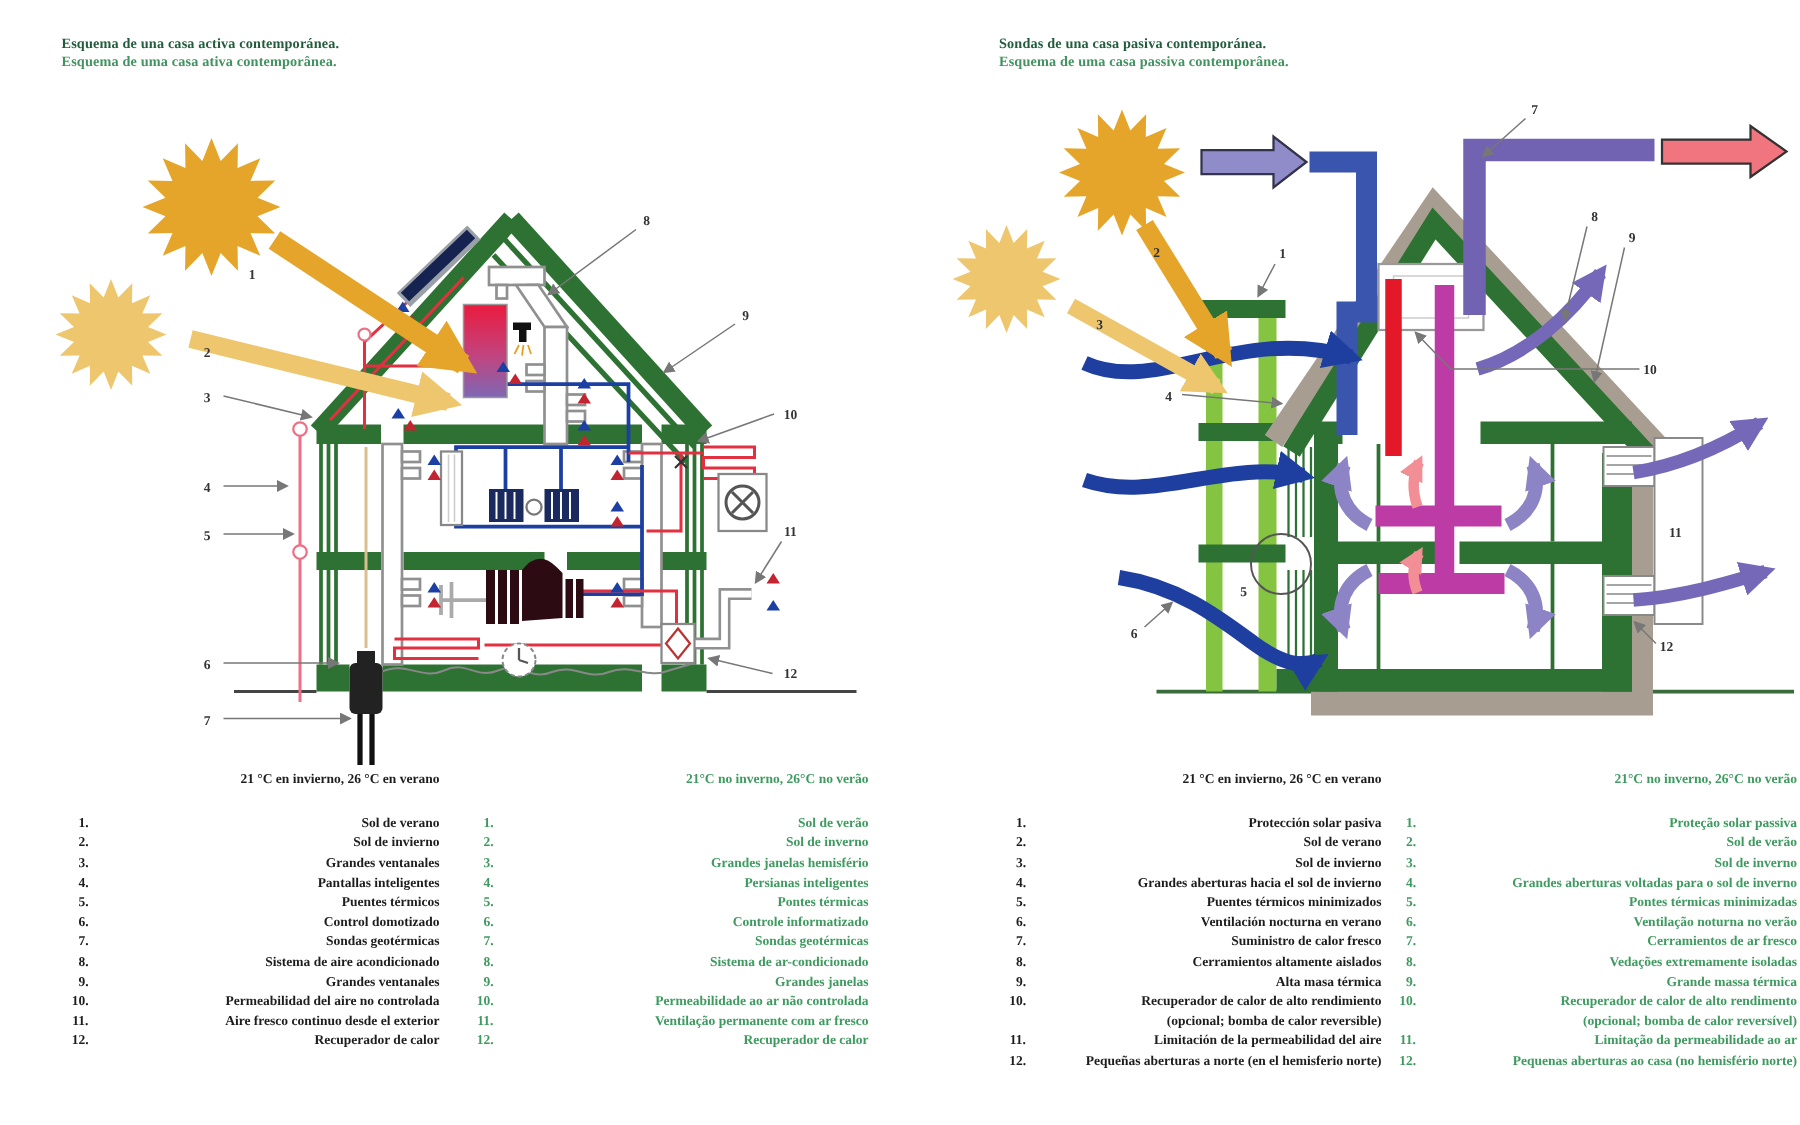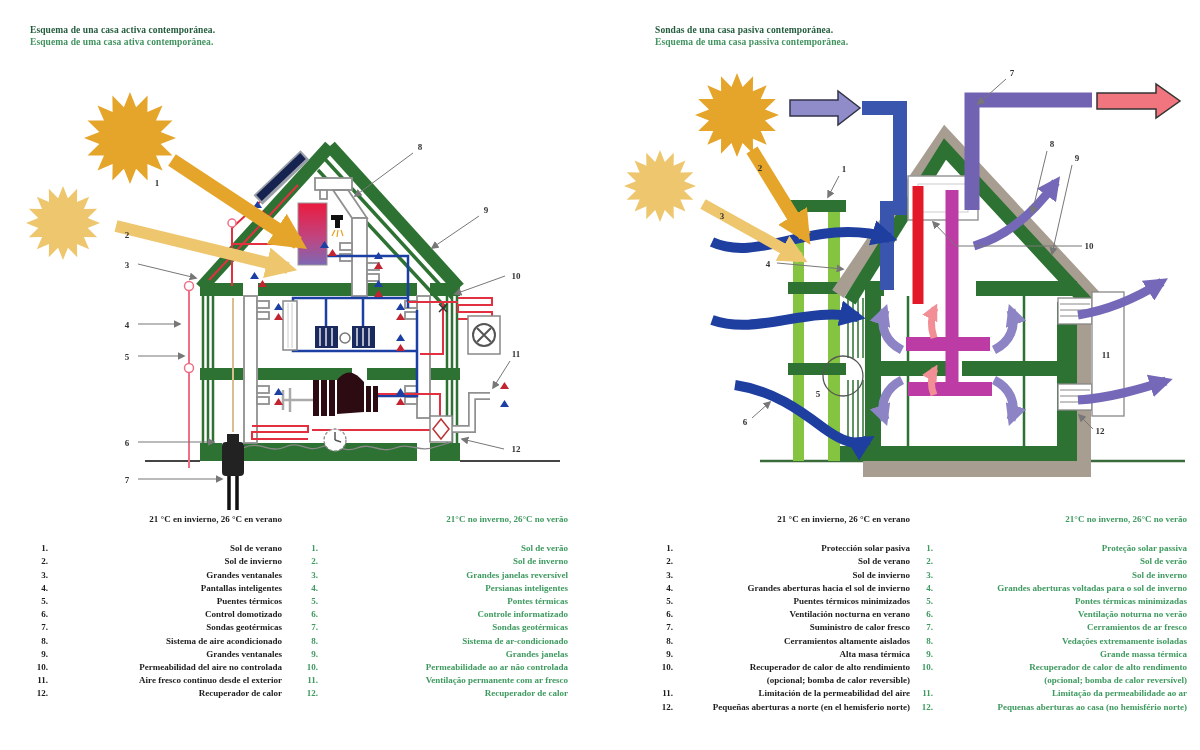--- a/index.html
+++ b/index.html
@@ -1,18 +1,18 @@
 <!DOCTYPE html>
 <html><head>
 <meta charset="utf-8">
 <style>
   html,body{margin:0;padding:0;}
   body{width:1200px;height:750px;overflow:hidden;background:#ffffff;
        font-family:"Liberation Serif","DejaVu Serif",serif;}
-  .page{position:relative;width:1168px;height:750px;background:#fff;}
+  .page{position:relative;width:1168px;height:750px;background:#fff;margin-left:11px;}
   .title{position:absolute;font-size:9.5px;font-weight:bold;line-height:12px;letter-spacing:.1px;}
   .title .t-es{color:#235c3c;}
   .title .t-pt{color:#41935f;font-family:Liberation Serif, serif;}
   #title-left{left:30px;top:24px;}
   #title-right{left:655px;top:24px;}
   svg.diagram{position:absolute;top:58px;width:600px;height:455px;}
   #svg-left{left:0;}
   #svg-right{left:600px;}
   svg text.co{font-family:"Liberation Serif","DejaVu Serif",serif;font-size:9px;font-weight:bold;fill:#333;}
   .legend{position:absolute;top:513px;font-size:9px;font-weight:bold;line-height:13.2px;color:#1d1d1d;text-align:right;}
@@ -472,21 +472,21 @@
     <div class="lrow">
         <span class="ln">1.</span>
         <span class="lt">Sol de verão</span>
       </div>
     <div class="lrow">
         <span class="ln">2.</span>
         <span class="lt">Sol de inverno</span>
       </div>
     <div class="lrow">
         <span class="ln">3.</span>
-        <span class="lt">Grandes janelas reversível</span>
+        <span class="lt">Grandes janelas hemisfério</span>
       </div>
     <div class="lrow">
         <span class="ln">4.</span>
         <span class="lt">Persianas inteligentes</span>
       </div>
     <div class="lrow">
         <span class="ln">5.</span>
         <span class="lt">Pontes térmicas</span>
       </div>
     <div class="lrow">

